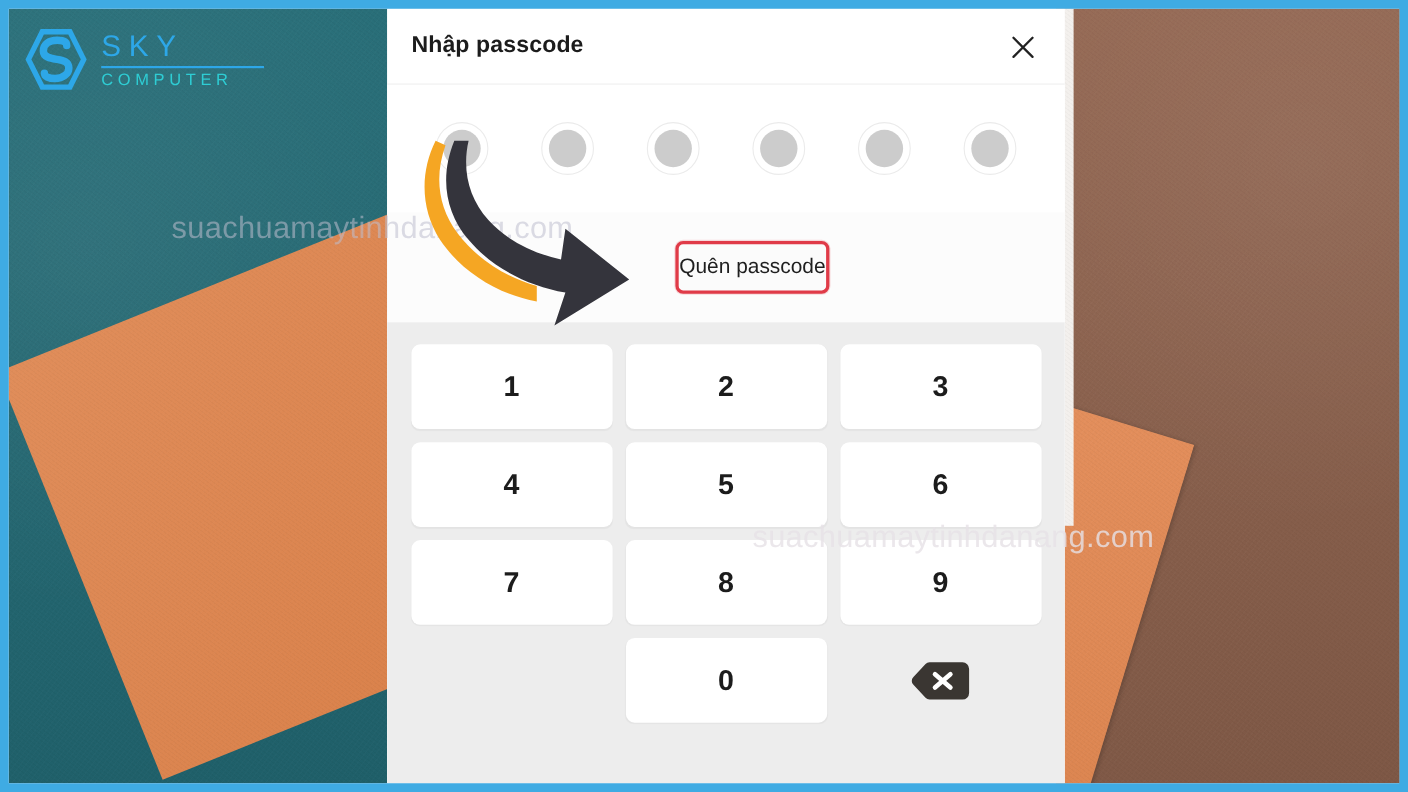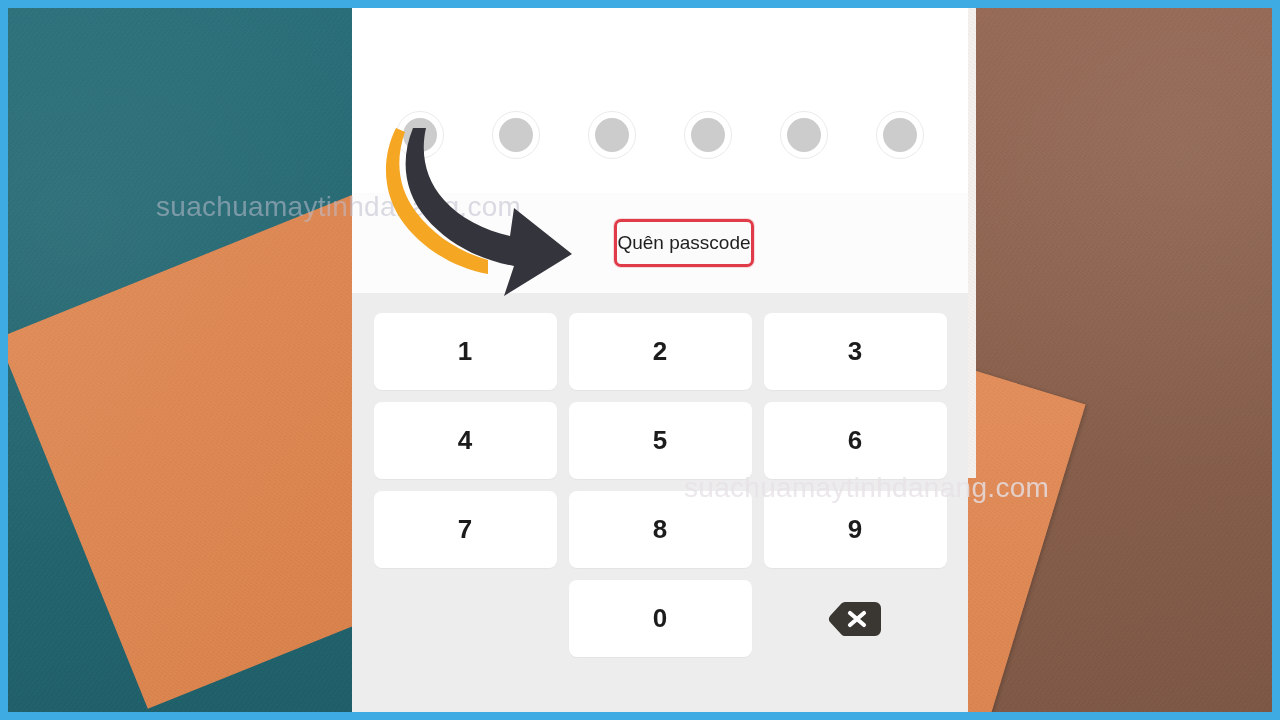--- a/index.html
+++ b/index.html
@@ -281,23 +281,47 @@
   <div class="bg-right">
     <div class="brown"></div>
     <div class="orange-wedge"></div>
     <div class="white-notch"></div>
     <div class="noise"></div>
   </div>
 
   <div class="watermark wm-top">suachuamaytinhdanang.com</div>
   <div class="watermark wm-bottom">suachuamaytinhdanang.com</div>
 
+  <div class="logo">
+    <span class="logo-mark">
+      <svg viewBox="0 0 60 60" width="58" height="58" aria-hidden="true">
+        <path d="M17 4 L43 4 L56 30 L43 56 L17 56 L4 30 Z" fill="none" stroke="#2da7e8" stroke-width="5"></path>
+        <path d="M40 17 C40 13 36 12 31 12 C23 12 18 16 18 22 C18 28 25 29 31 30
+                 C37 31 42 32 42 38 C42 44 36 48 29 48 C23 48 19 46 19 43" fill="none" stroke="#2da7e8" stroke-width="7" stroke-linecap="round"></path>
+      </svg>
+    </span>
+    <span class="logo-text">
+      <span class="logo-sky">SKY</span>
+      <span class="logo-rule"></span>
+      <span class="logo-computer">COMPUTER</span>
+    </span>
+  </div>
 
   <div class="panel">
 
+    <div class="panel-header">
+      <div class="panel-title">Nhập passcode</div>
+      <div class="close-btn">
+        <span>
+          <svg viewBox="0 0 24 24" width="26" height="26" aria-hidden="true">
+            <path d="M4 4 L20 20 M20 4 L4 20" stroke="#222222" stroke-width="1.9" fill="none" stroke-linecap="round"></path>
+          </svg>
+        </span>
+      </div>
+    </div>
 
     <div class="dots-row">
       <div class="dot">
           <span class="inner"></span>
         </div>
       <div class="dot">
           <span class="inner"></span>
         </div>
       <div class="dot">
           <span class="inner"></span>

